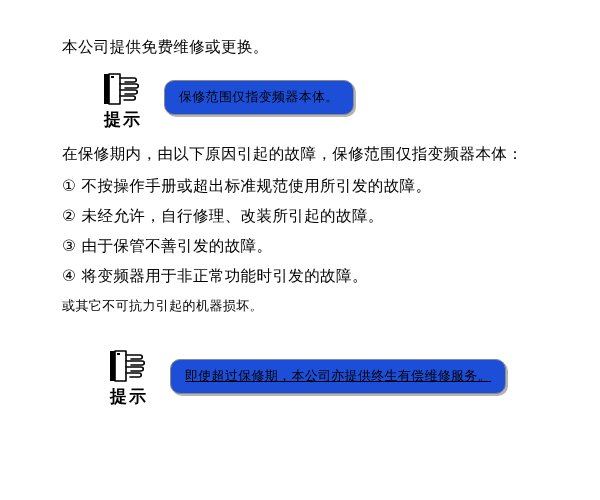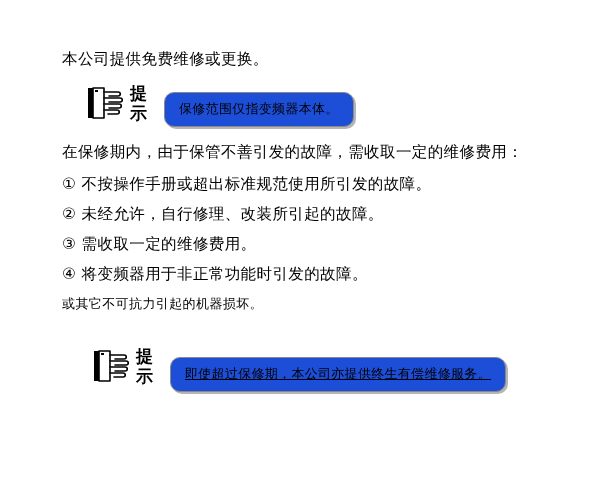--- a/index.html
+++ b/index.html
@@ -12,21 +12,21 @@
     background: #ffffff;
     font-family: "DejaVu Sans", "Liberation Sans", sans-serif;
     color: #000000;
     overflow: hidden;
   }
   .page {
     position: relative;
     width: 600px;
     height: 500px;
     box-sizing: border-box;
-    padding: 40px 55px 0 62px;
+    padding: 28px 55px 0 62px;
   }
   .para {
     font-size: 15.5px;
     line-height: 30px;
     letter-spacing: 0.4px;
     white-space: nowrap;
   }
   .para.intro {
     margin-top: 4px;
     margin-bottom: 6px;
@@ -50,21 +50,21 @@
   
   .tip {
     display: flex;
     align-items: flex-start;
     margin: 8px 0 10px 0;
   }
   .tip-icon-wrap {
     width: 78px;
     flex: 0 0 78px;
     display: flex;
-    flex-direction: row;
+    flex-direction: column;
     align-items: center;
   }
   .tip-icon {
     width: 46px;
     height: 38px;
     position: relative;
   }
   .tip-label {
     font-size: 17px;
     font-weight: bold;
@@ -113,26 +113,26 @@
             <rect x="4" y="4" width="5" height="30"></rect>
             <rect x="11" y="6" width="3" height="2"></rect>
           </g>
         </svg>
       </div>
       <div class="tip-label">提示</div>
     </div>
     <div class="tip-bubble">保修范围仅指变频器本体。</div>
   </div>
 
-  <div class="para">在保修期内，由于保管不善引发的故障，需收取一定的维修费用：</div>
+  <div class="para">在保修期内，由以下原因引起的故障，保修范围仅指变频器本体：</div>
 
   <div class="list-block">
     <div class="list-line">① 不按操作手册或超出标准规范使用所引发的故障。</div>
     <div class="list-line">② 未经允许，自行修理、改装所引起的故障。</div>
-    <div class="list-line">③ 需收取一定的维修费用。</div>
+    <div class="list-line">③ 由于保管不善引发的故障。</div>
     <div class="list-line">④ 将变频器用于非正常功能时引发的故障。</div>
     <div class="wrap-line">或其它不可抗力引起的机器损坏。</div>
   </div>
 
   <div class="tip tip-2">
     <div class="tip-icon-wrap">
       <div class="tip-icon">
         <svg width="46" height="38" viewBox="0 0 46 38" xmlns="http://www.w3.org/2000/svg">
           <g stroke="#000000" stroke-width="1.6" fill="#ffffff" stroke-linejoin="round" stroke-linecap="round">
             <path d="M9 4 L20 4 L20 34 L9 34 Z" fill="#ffffff"></path>

